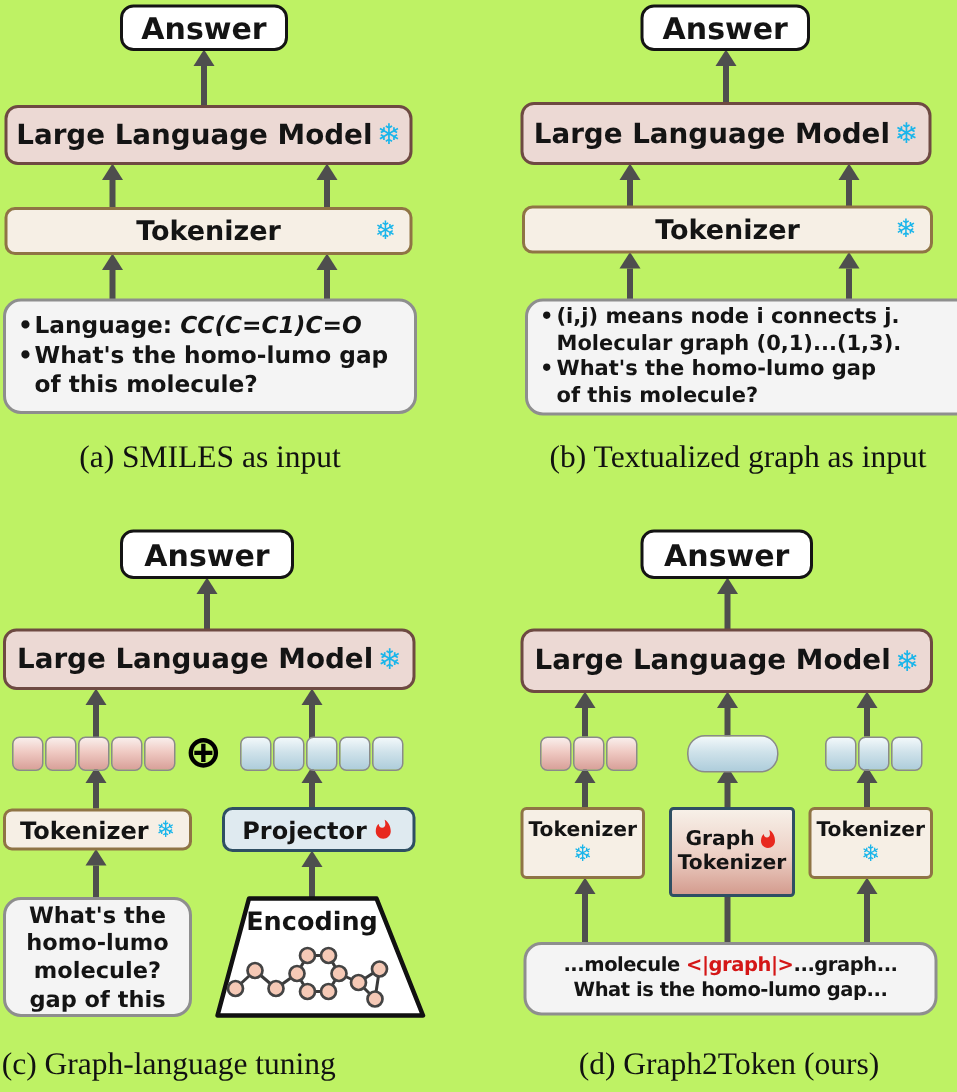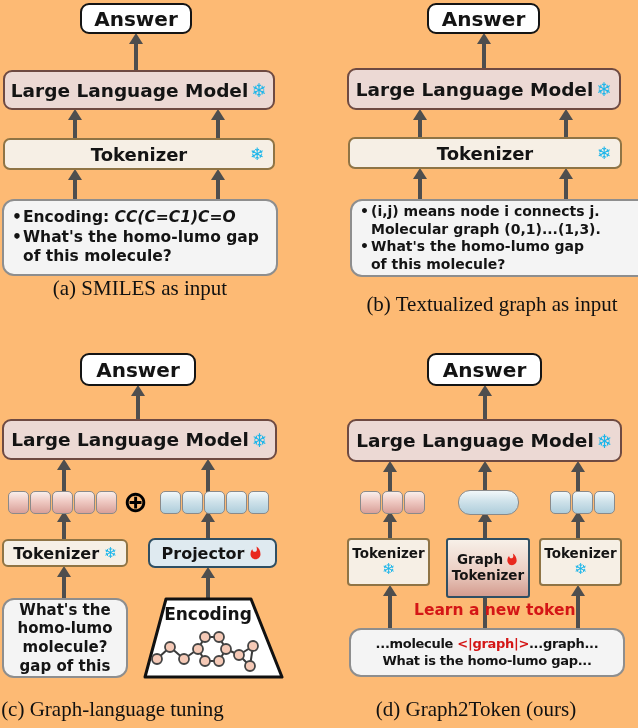--- a/index.html
+++ b/index.html
@@ -1,16 +1,16 @@
 <!DOCTYPE html>
 <html><head>
 <meta charset="utf-8">
 <style>
   html,body{margin:0;padding:0;background:#fff;}
-  .canvas{position:relative;width:638px;height:728px;background:#fdba74;overflow:hidden;
+  .canvas{position:relative;width:638px;height:728px;background:#bef264;overflow:hidden;
           font-family:"DejaVu Sans",sans-serif;color:#141414;}
   .abs{position:absolute;box-sizing:border-box;}
   .box{position:absolute;box-sizing:border-box;display:flex;align-items:center;justify-content:center;
        font-weight:bold;z-index:2;background:#fff;}
   .answer{border:2.5px solid #141414;border-radius:9px;font-size:20px;}
   .llm{background:#ecd9d4;border:2.5px solid #6e4a42;border-radius:9px;font-size:18.5px;gap:3px;}
   .tok{background:#f6efe5;border:2.5px solid #8f7445;border-radius:7px;font-size:18px;}
   .tokc{background:#f6efe5;border:2.5px solid #8f7445;border-radius:6px;font-size:16px;gap:5px;}
   .tokd{background:#f6efe5;border:2px solid #8f7445;border-radius:4px;font-size:13.5px;
         flex-direction:column;line-height:1.15;gap:0;}
@@ -74,30 +74,30 @@
       <div class="head"></div>
       <div class="stem"></div>
     </div>
   <div class="arrow" style="left:211px;top:169px;height:31px">
       <div class="head"></div>
       <div class="stem"></div>
     </div>
 
   <div class="box inputbox" style="left:2px;top:199px;width:276px;height:77px;font-size:15.5px">
     <div class="iline">
-      <span class="bullet">•</span><span>Encoding: </span><span class="smiles">CC(C=C1)C=O</span>
+      <span class="bullet">•</span><span>Language: </span><span class="smiles">CC(C=C1)C=O</span>
     </div>
     <div class="iline">
       <span class="bullet">•</span><span>What's the homo-lumo gap</span>
     </div>
     <div class="iline indent">
       <span>of this molecule?</span>
     </div>
   </div>
-  <div class="caption" style="left:0px;top:276px;width:280px">(a) SMILES as input</div>
+  <div class="caption" style="left:0px;top:292px;width:280px">(a) SMILES as input</div>
 
   <div class="box answer" style="left:427px;top:3px;width:113px;height:31px">
     <span>Answer</span>
   </div>
   <div class="arrow" style="left:477px;top:33px;height:36px">
       <div class="head"></div>
       <div class="stem"></div>
     </div>
 
   <div class="box llm" style="left:347px;top:68px;width:274px;height:42px">
@@ -315,25 +315,24 @@
       <div class="stem"></div>
     </div>
   <div class="arrow" style="left:478px;top:585px;height:44px">
       <div class="head"></div>
       <div class="stem"></div>
     </div>
   <div class="arrow" style="left:571px;top:585px;height:44px">
       <div class="head"></div>
       <div class="stem"></div>
     </div>
-  <div class="redtxt" style="left:414px;top:601px">Learn a new token</div>
 
   <div class="box inputbox dtext" style="left:349px;top:628px;width:276px;height:49px">
     <div class="iline">
       <span>...molecule </span><span class="red">&lt;|graph|&gt;</span><span>...graph...</span>
     </div>
     <div class="iline">
       <span>What is the homo-lumo gap...</span>
     </div>
   </div>
-  <div class="caption" style="left:332px;top:697px;width:288px">(d) Graph2Token (ours)</div>
+  <div class="caption" style="left:342px;top:697px;width:288px">(d) Graph2Token (ours)</div>
 
 </div>
 
 </body></html>

